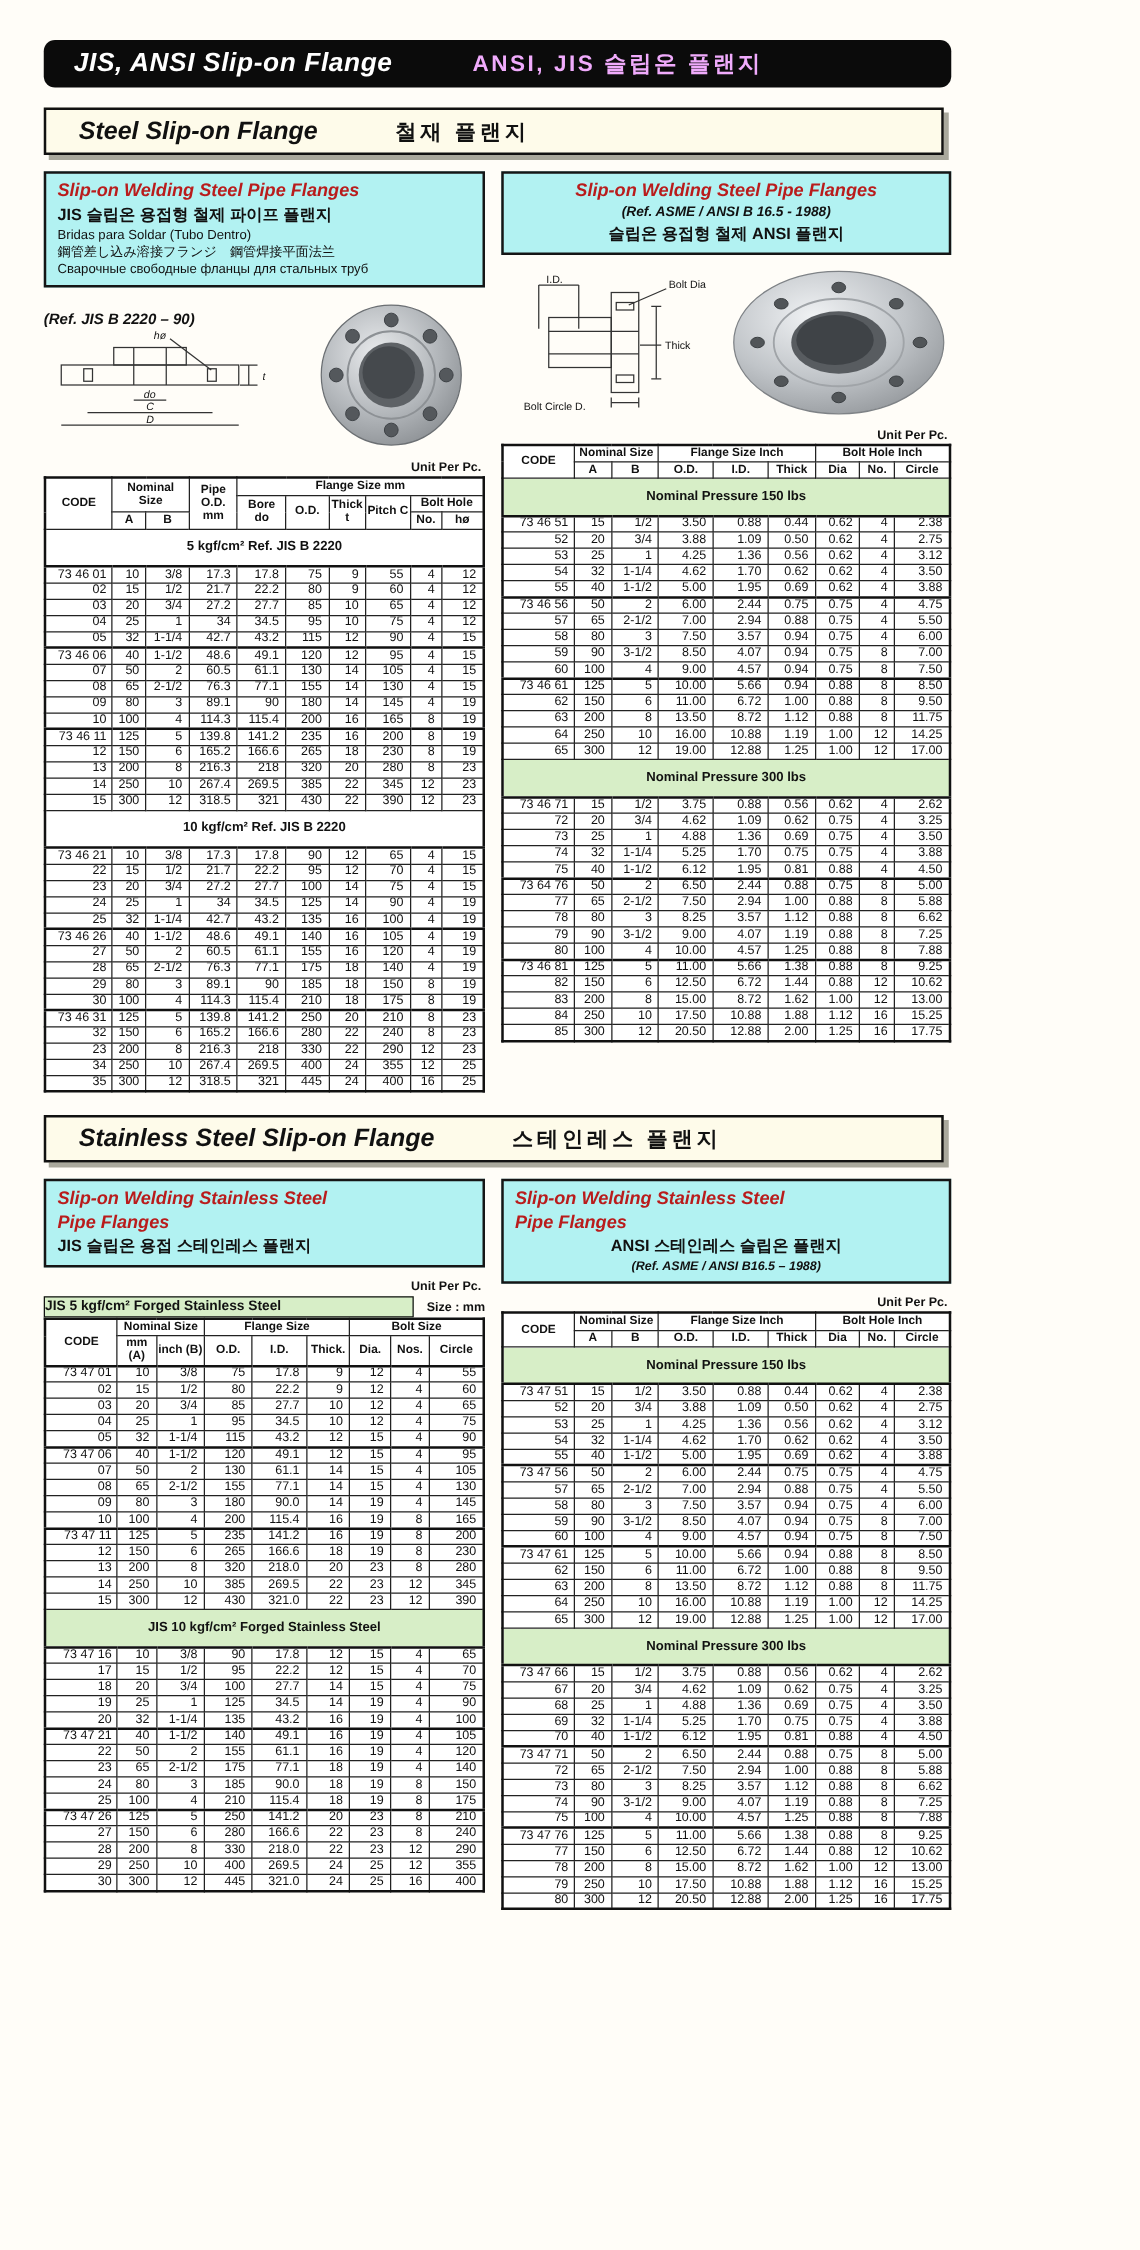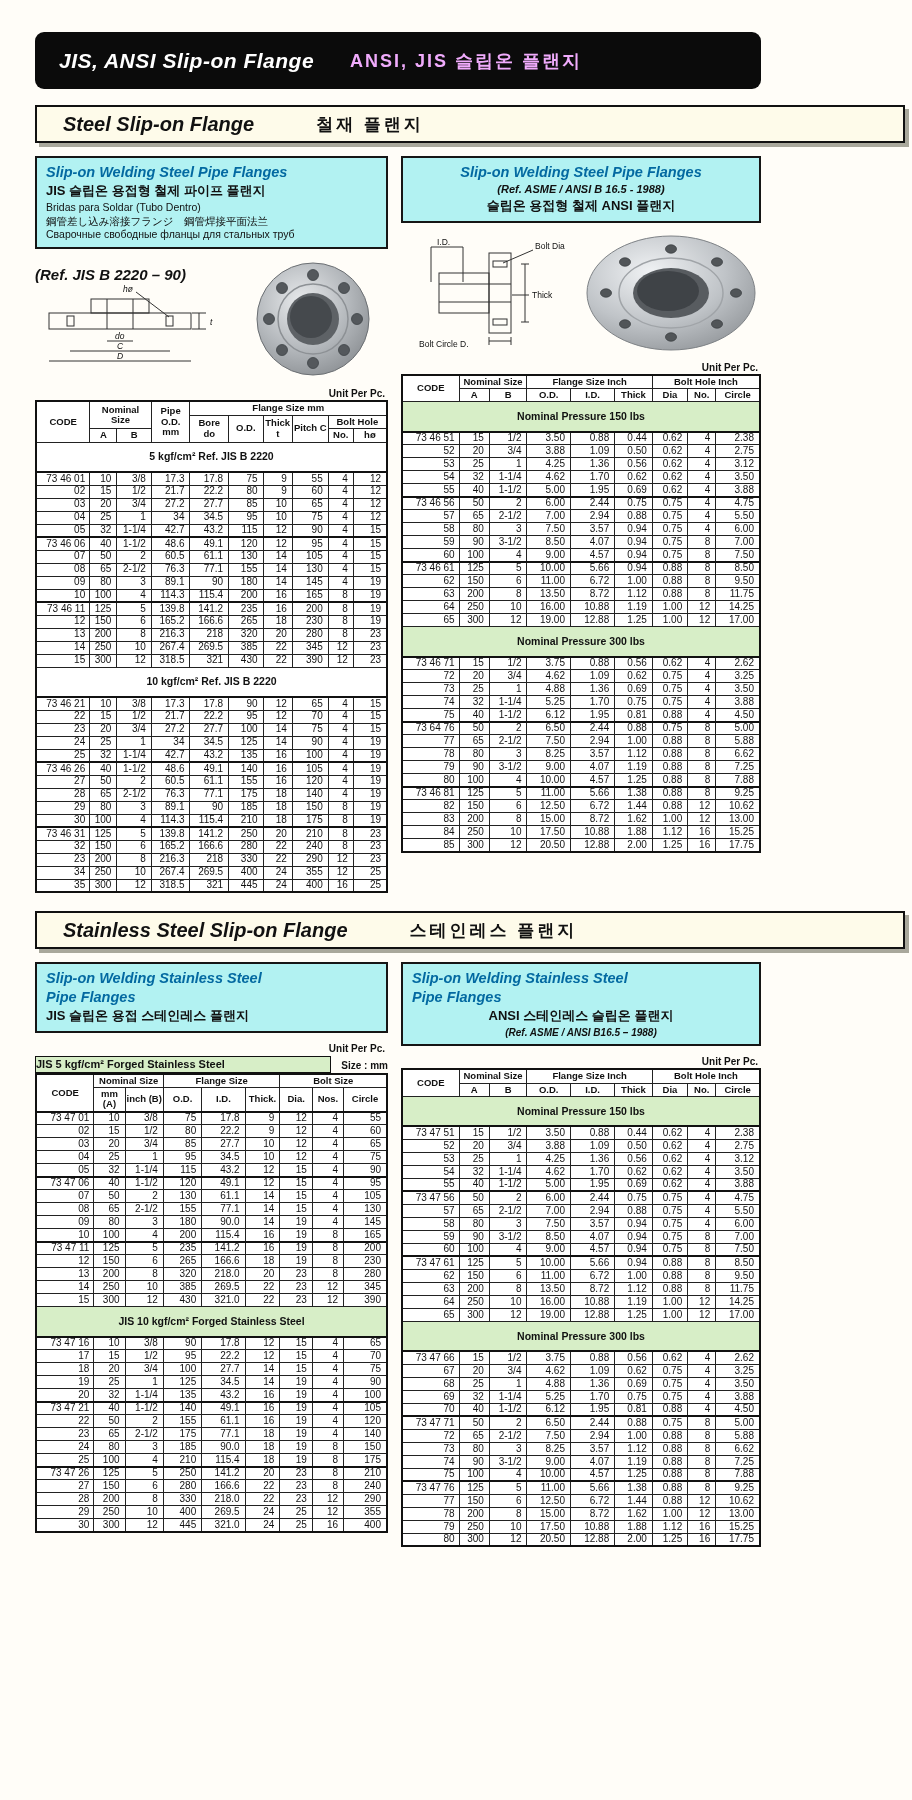--- a/index.html
+++ b/index.html
@@ -1,45 +1,45 @@
 <!DOCTYPE html>
 <html><head>
 <meta charset="utf-8">
 <style>
   *{box-sizing:border-box;margin:0;padding:0}
   html,body{background:#fffdf8}
   body{width:912px;height:1800px;overflow:hidden;font-family:"Liberation Sans",sans-serif;color:#111}
   .sheet{width:726px;margin-left:35px;padding-top:32px}
 
   
-  .banner-top{background:#0b0b0b;border-radius:9px;height:57px;display:flex;align-items:center;padding:0 24px;gap:36px}
+  .banner-top{background:#0b0b0b;border-radius:9px;height:38px;display:flex;align-items:center;padding:0 24px;gap:64px}
   .bt-en{color:#fff;font-weight:bold;font-style:italic;font-size:21px;letter-spacing:.5px;white-space:nowrap}
   .bt-ko{color:#f0abfc;font-weight:bold;font-size:18px;letter-spacing:2px;white-space:nowrap}
-  .banner-sub{margin-top:16px;background:#fefbea;border:2px solid #111;box-shadow:4px 4px 0 #a9a89c;height:38px;display:flex;align-items:center;padding:0 26px;gap:62px;width:870px}
+  .banner-sub{margin-top:16px;background:#fefbea;border:2px solid #111;box-shadow:4px 4px 0 #a9a89c;height:38px;display:flex;align-items:center;padding:0 26px;gap:62px;width:720px}
   .bs-en{font-weight:bold;font-style:italic;font-size:20px;white-space:nowrap}
   .bs-ko{font-weight:bold;font-size:17px;letter-spacing:3px;white-space:nowrap}
 
   
   .twocol{display:flex;gap:13px;margin-top:13px;align-items:flex-start}
   .colL{width:353px}
   .colR{width:360px}
 
   
   .cyan-box{background:#b2f2f2;border:2px solid #161616;padding:5px 9px}
-  .cb-t1{color:#0369a1;font-weight:bold;font-style:italic;font-size:14.5px;line-height:1.3}
+  .cb-t1{color:#b91c1c;font-weight:bold;font-style:italic;font-size:14.5px;line-height:1.3}
   .cb-t2{font-weight:bold;font-size:13px;line-height:1.45}
   .cb-t3{font-size:10.5px;line-height:1.32}
   .cb-ref{font-weight:bold;font-style:italic;font-size:11px;line-height:1.35}
   .cyan-box.center div{text-align:center}
   .cb-c{text-align:center}
 
   
   .figrow{display:flex;align-items:center;justify-content:space-between;padding:8px 0 4px}
   .figL{display:flex;flex-direction:column}
-  .ref{font-weight:bold;font-style:italic;font-size:15px;margin:2px 0 0}
+  .ref{font-weight:bold;font-style:italic;font-size:12px;margin:2px 0 0}
   .unit{text-align:right;font-size:10px;font-weight:bold;margin:3px 3px 1px}
 
   
   table.dtable{border-collapse:collapse;table-layout:fixed;width:100%;background:#fff;border:2px solid #111}
   .dtable th,.dtable td{border:1px solid #222;font-size:10px;padding:0 3px;height:13px;line-height:1.05;overflow:hidden}
   .dtable thead th{font-size:9.5px;text-align:center;padding:1px;font-weight:bold;line-height:1.1}
   .dtable td{text-align:right;padding-right:5px;white-space:nowrap}
   .dtable td.code{padding-right:4px}
   tr.sec-row td{text-align:center;font-weight:bold;height:30px;font-size:10.5px;padding:1px}
   tr.sec-row.green td{background:#d7eec7}

